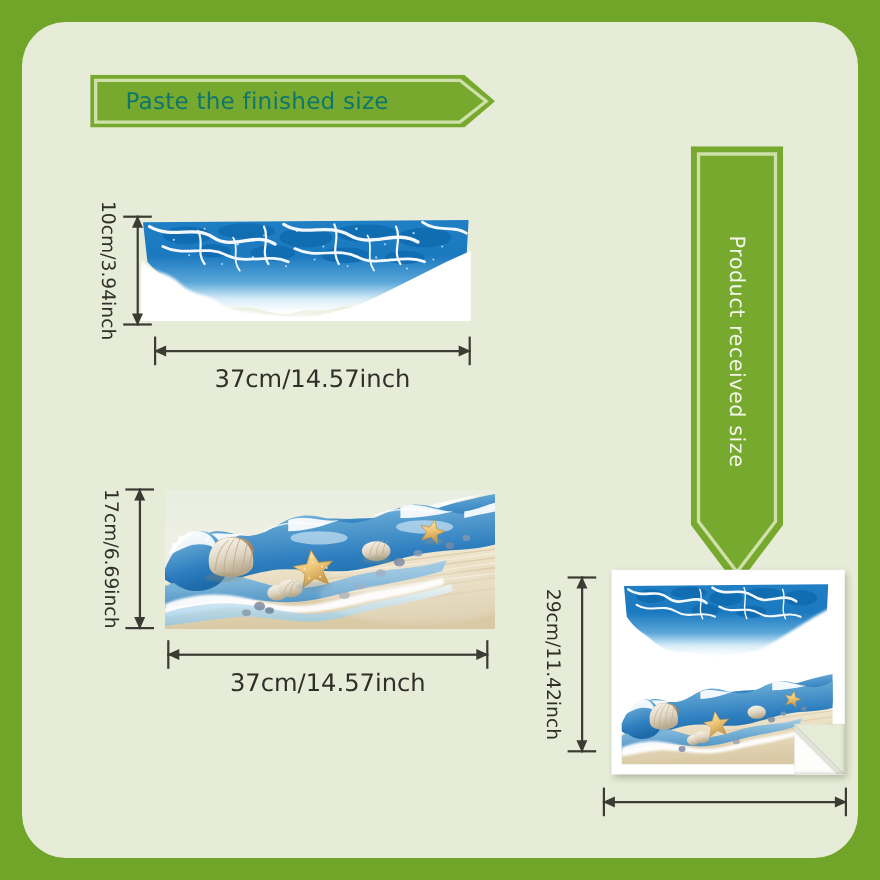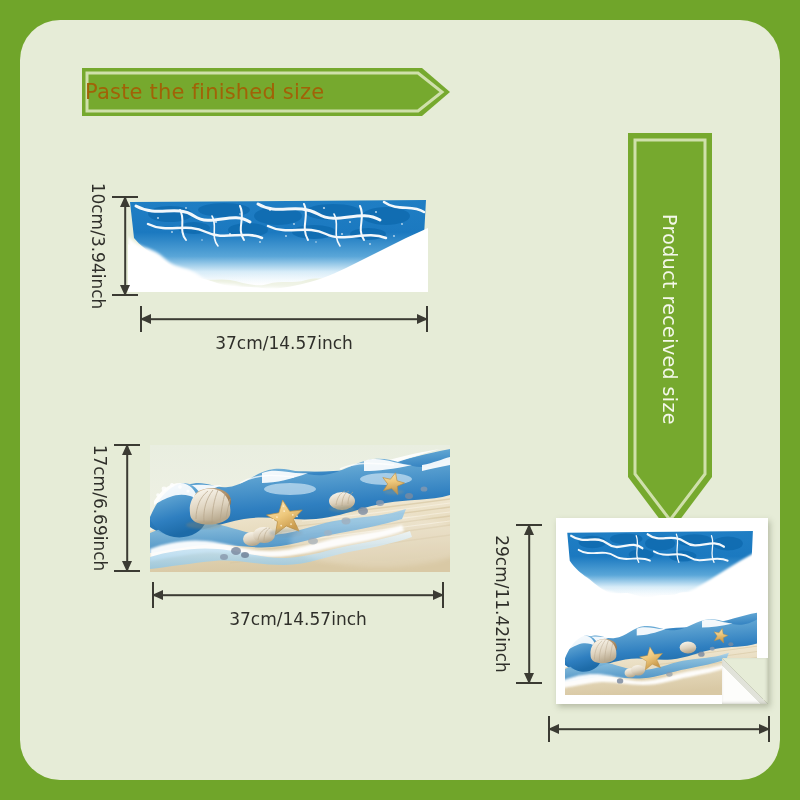--- a/index.html
+++ b/index.html
@@ -20,23 +20,23 @@
     background:#e6ecd7;
     border-radius:40px;
   }
 
   
   #banner-h {
     position:absolute; left:62px; top:48px; width:368px; height:48px;
   }
   #banner-h svg { display:block; width:100%; height:100%; }
   #banner-h .label {
-    position:absolute; left:3px; top:0; height:48px;
+    position:absolute; left:32px; top:0; height:48px;
     display:flex; align-items:center;
-    font-size:21px; color:#a16207; letter-spacing:.2px;
+    font-size:21px; color:#0f766e; letter-spacing:.2px;
     white-space:nowrap;
     z-index:3;
   }
 
   
   #banner-v {
     position:absolute; left:608px; top:113px; width:84px; height:400px;
   }
   #banner-v svg { display:block; width:100%; height:100%; }
   #banner-v .label {
@@ -91,21 +91,21 @@
     position:absolute; top:50%; width:0; height:0;
     border-top:5px solid transparent; border-bottom:5px solid transparent;
     transform:translateY(-50%);
   }
   .dim-h .arw.l { left:0; border-right:11px solid #3b3b33; }
   .dim-h .arw.r { right:0; border-left:11px solid #3b3b33; }
   .dim-h .txt {
     position:absolute; left:50%; top:100%;
     transform:translateX(-50%);
     margin-top:1px;
-    font-size:17px; color:#2f2f2a; white-space:nowrap;
+    font-size:22px; color:#2f2f2a; white-space:nowrap;
   }
 
   
   #dim-a-v { left:90px;  top:176px; width:30px; height:100px; }
   #dim-a-h { left:120px; top:286px; width:288px; height:26px; }
   #dim-b-v { left:92px;  top:424px; width:30px; height:128px; }
   #dim-b-h { left:132px; top:562px; width:292px; height:26px; }
   #dim-c-v { left:494px; top:504px; width:30px; height:160px; }
   #dim-c-h { left:528px; top:696px; width:222px; height:26px; }
 

